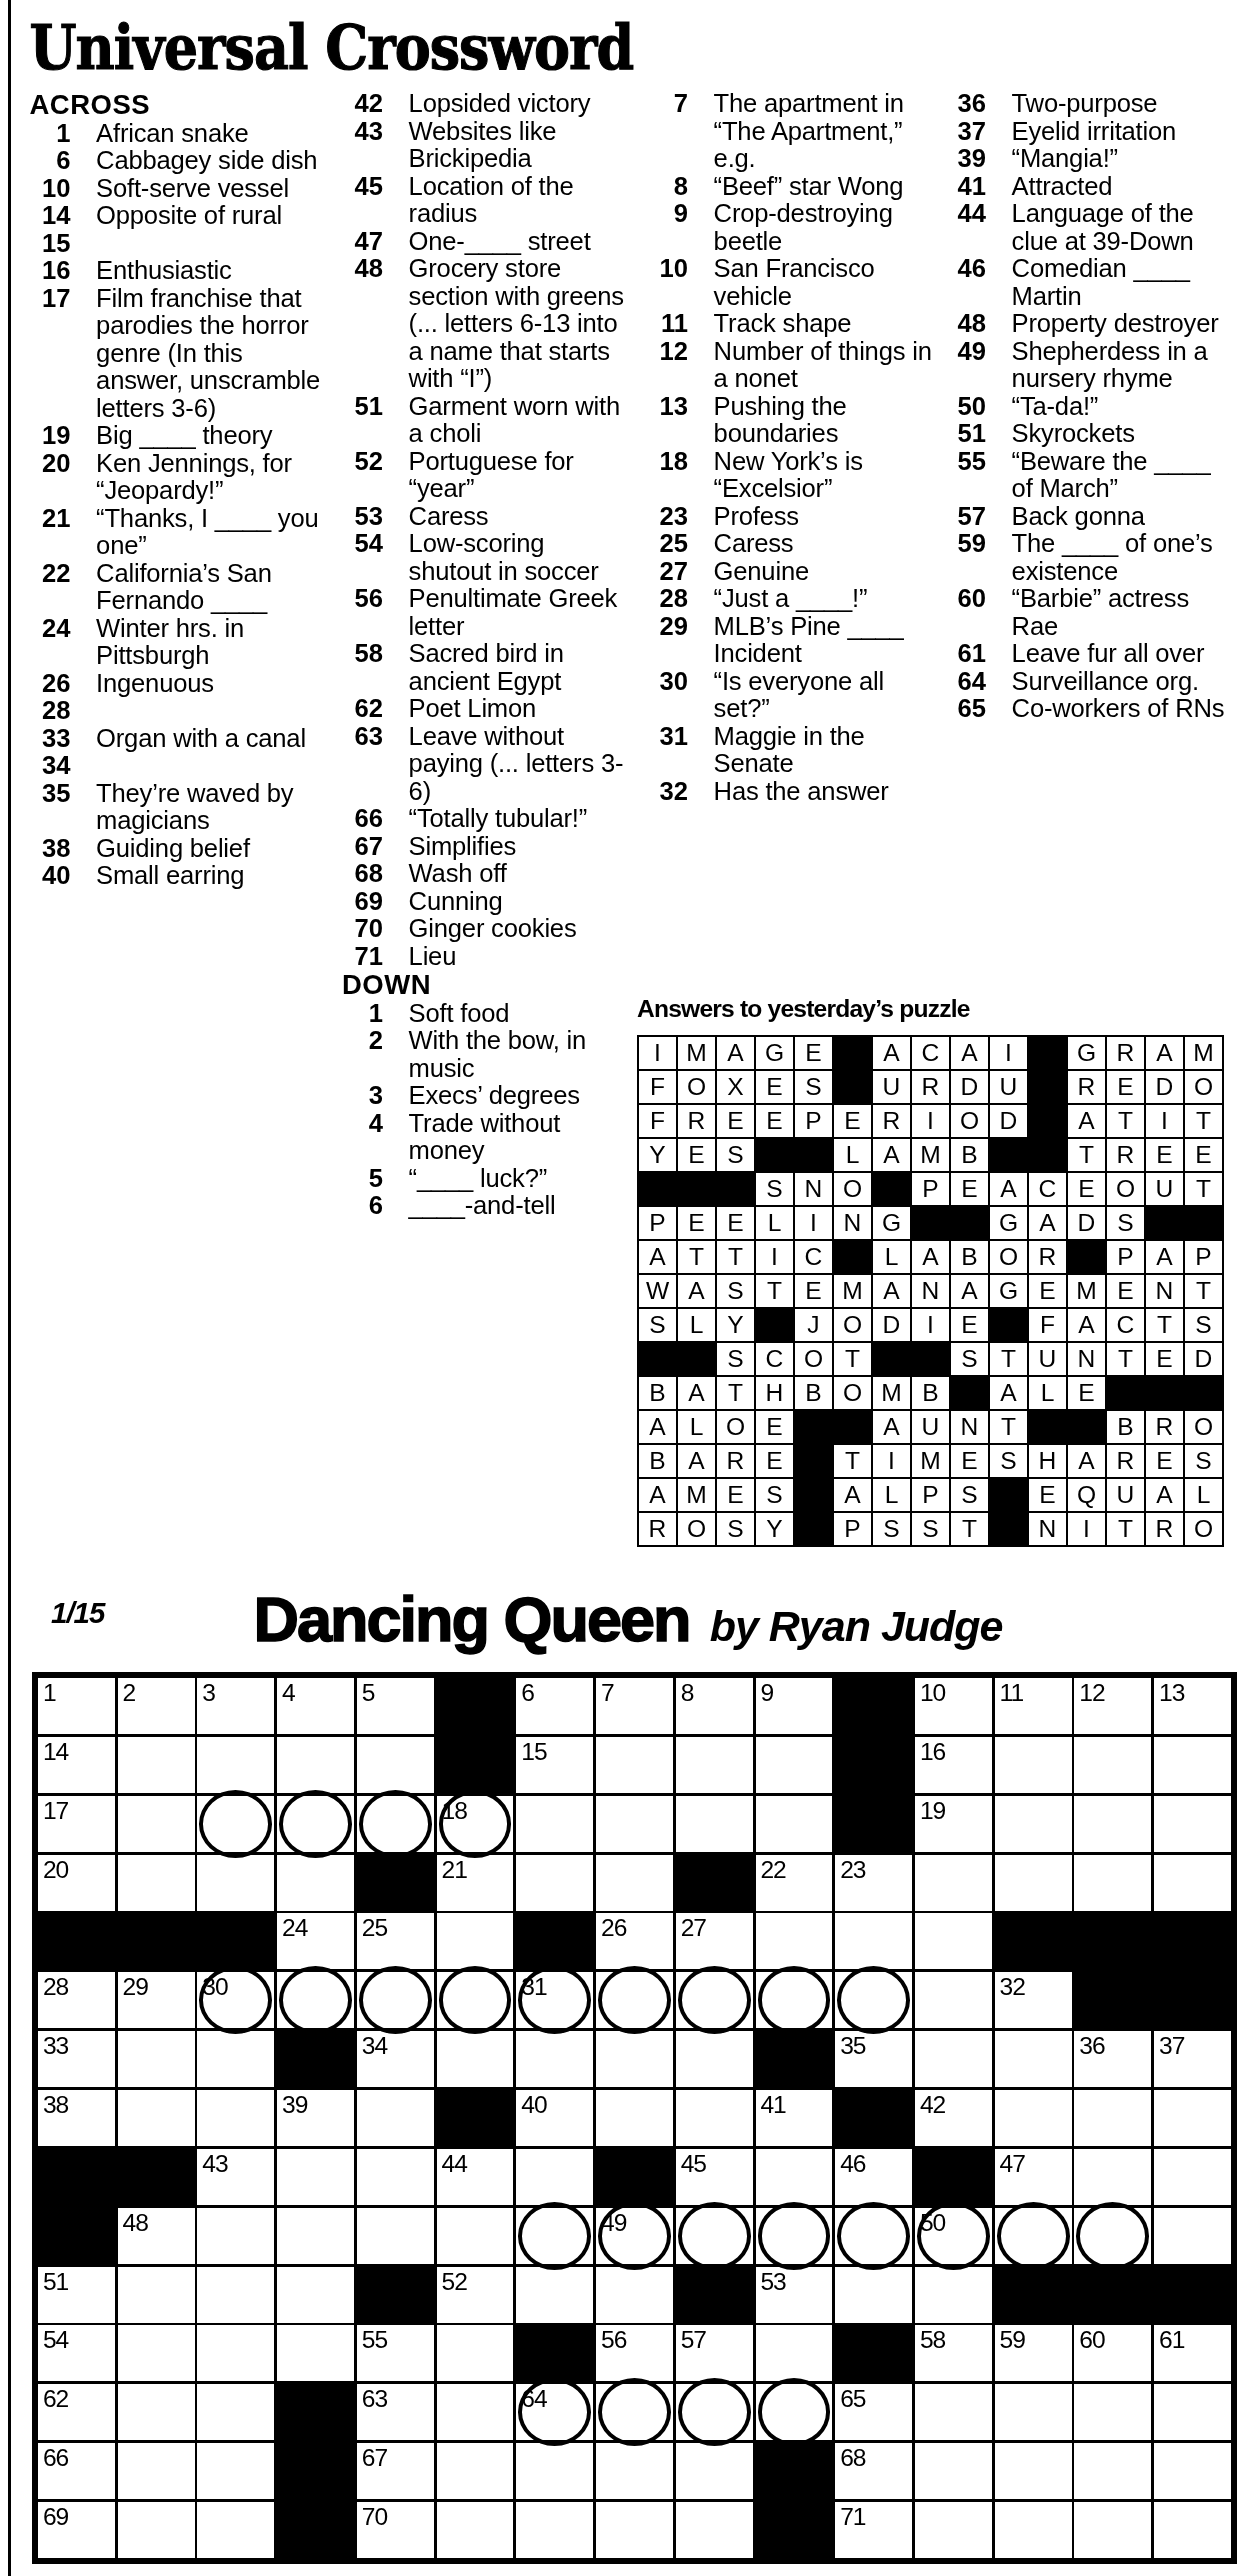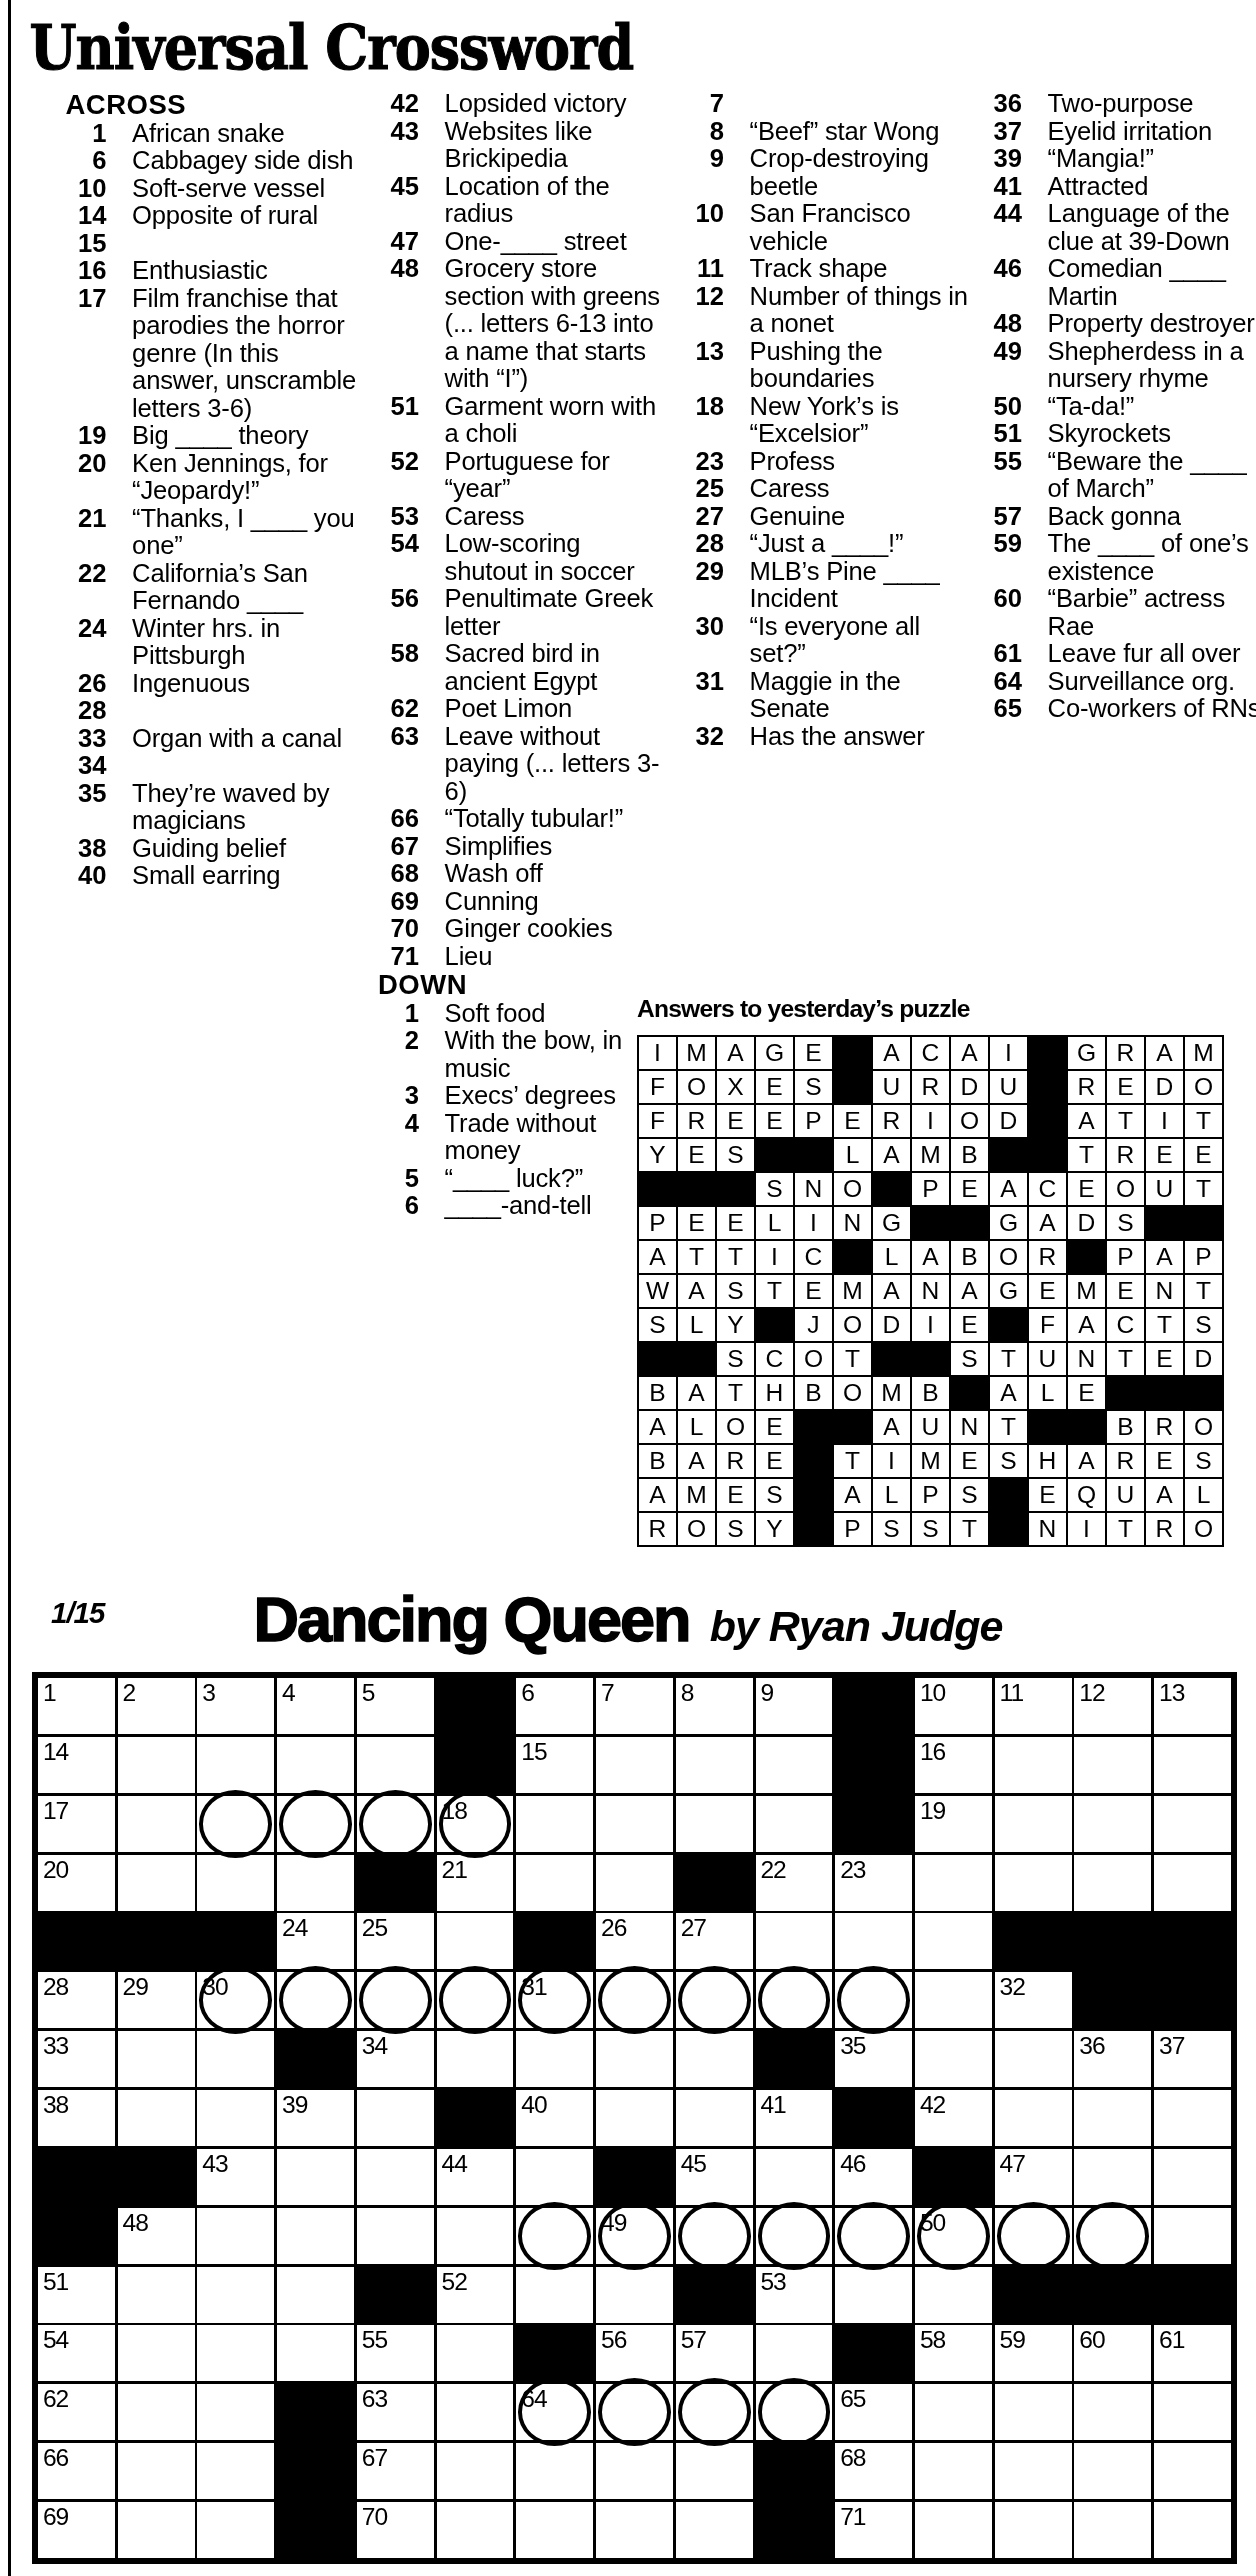--- a/index.html
+++ b/index.html
@@ -4,21 +4,21 @@
 <style>
   html,body{margin:0;padding:0;background:#fff;}
   body{width:1256px;height:2576px;position:relative;color:#000;
        font-family:"Liberation Sans",sans-serif;overflow:hidden;}
   .left-rule{position:absolute;left:7.9px;top:0;width:2.9px;height:2576px;background:#000;}
   .page-title{position:absolute;left:29.5px;top:9.8px;margin:0;
       font-family:"DejaVu Serif",serif;font-weight:bold;font-size:54px;
       letter-spacing:-1px;transform:scaleY(1.15);transform-origin:left top;
       -webkit-text-stroke:1px #000;white-space:nowrap;}
   
-  .clue-col{position:absolute;top:90px;width:291px;margin-left:36px;}
+  .clue-col{position:absolute;top:90px;width:291px;}
   #col1{left:29.5px}#col2{left:342px}#col3{left:647px}#col4{left:945px}
   .clue-head{font-weight:bold;font-size:27.5px;line-height:29.5px;letter-spacing:0.5px;}
   .clue{display:flex;font-size:25.6px;line-height:27.5px;}
   .clue .n{flex:none;width:41px;text-align:right;font-weight:bold;}
   .clue .t{flex:1;margin-left:25.6px;letter-spacing:-0.2px;}
   
   .answers{position:absolute;left:637px;top:995px;width:644px;}
   .answers-caption{font-weight:bold;font-size:24.6px;letter-spacing:-0.8px;margin:0 0 11.8px 0;}
   .agrid{display:grid;grid-template-columns:repeat(15,1fr);grid-auto-rows:32px;
          gap:2px;background:#000;border:2px solid #000;width:587px;box-sizing:border-box;}
@@ -228,20 +228,21 @@
         <span class="t">“____ luck?”</span>
       </div>
       <div class="clue">
         <span class="n">6</span>
         <span class="t">____-and-tell</span>
       </div>
     </div>
   <div class="clue-col" id="col3">
       <div class="clue">
         <span class="n">7</span>
+        <span class="t">The apartment in “The Apartment,” e.g.</span>
       </div>
       <div class="clue">
         <span class="n">8</span>
         <span class="t">“Beef” star Wong</span>
       </div>
       <div class="clue">
         <span class="n">9</span>
         <span class="t">Crop-destroying beetle</span>
       </div>
       <div class="clue">

